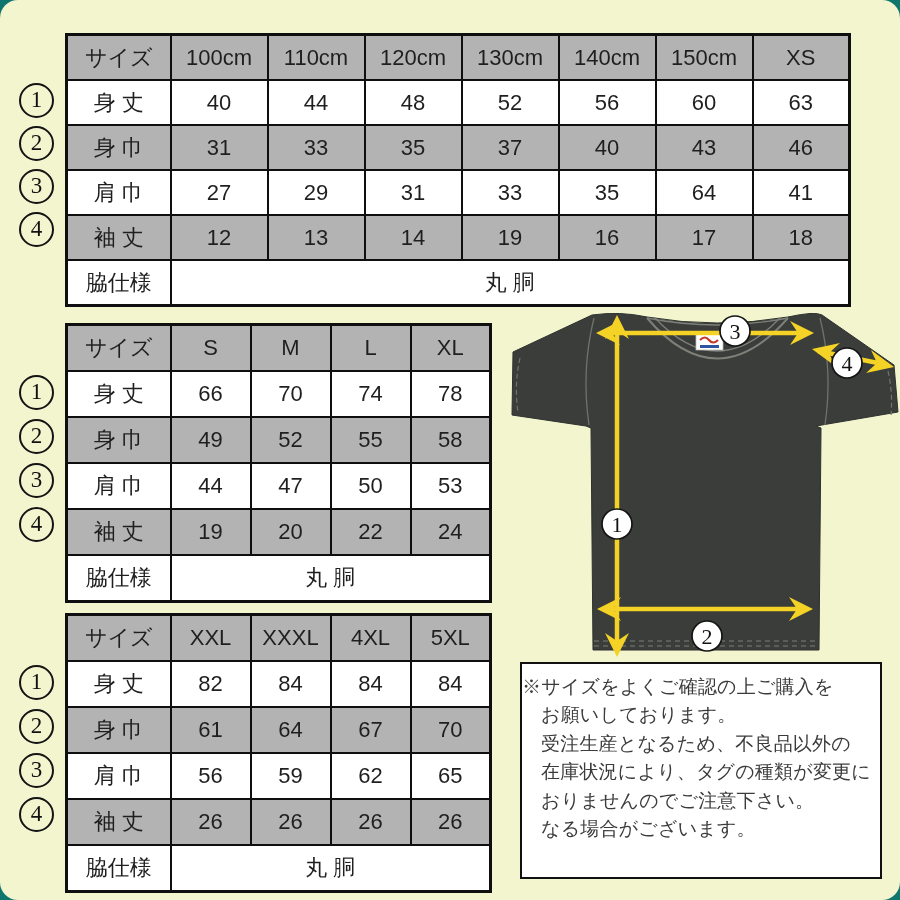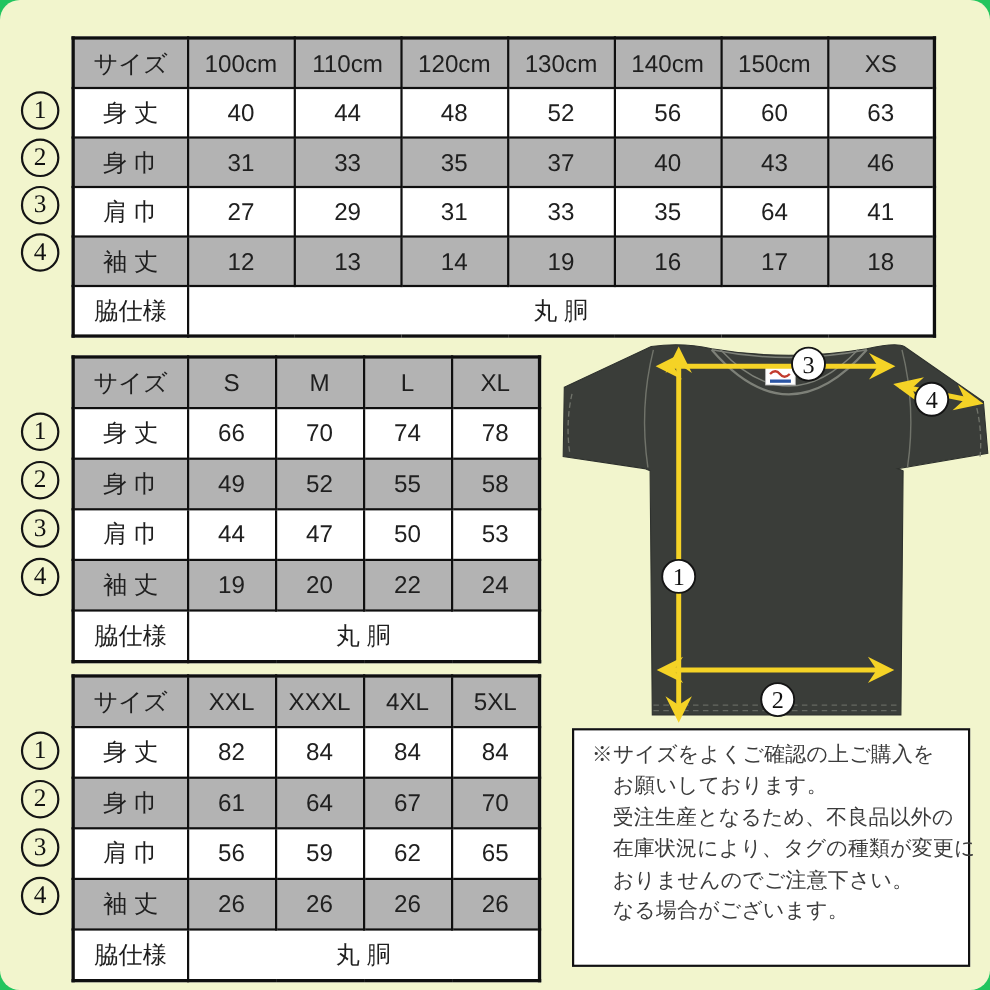--- a/index.html
+++ b/index.html
@@ -1,16 +1,16 @@
 <!DOCTYPE html>
 <html><head>
 <meta charset="utf-8">
 <style>
   html,body{margin:0;padding:0;background:#ffffff;}
-  .stage{position:relative;width:900px;height:900px;background:#22c55e;overflow:hidden;
+  .stage{position:relative;width:900px;height:900px;background:#0f766e;overflow:hidden;
          font-family:"Liberation Sans", sans-serif;color:#1a1a1a;}
   .canvas{position:absolute;inset:0;background:#f2f5cd;border-radius:18px;}
 
   
   .table-block{position:absolute;}
   table.size-table{border-collapse:collapse;table-layout:fixed;background:#ffffff;
                    border:3px solid #0f0f0f;}
   .size-table th,.size-table td{border:2px solid #0f0f0f;text-align:center;vertical-align:middle;
                    padding:0;font-weight:normal;font-size:22px;color:#1f1f1f;}
   .size-table thead th{background:#b3b3b3;}
@@ -19,21 +19,21 @@
   .t-top th,.t-top td{height:43px;}
   .t-mid th,.t-mid td,.t-bot th,.t-bot td{height:44px;}
 
   .marker{position:absolute;left:-46px;width:31px;height:31px;border:2px solid #141414;
           border-radius:50%;text-align:center;line-height:29px;font-size:23px;
           font-family:"Liberation Serif", serif;color:#111;background:transparent;}
 
   
   .note-box{position:absolute;left:520px;top:662px;width:362px;height:217px;
             box-sizing:border-box;background:#ffffff;border:2.5px solid #111;
-            padding:9px 6px 8px 16px;font-size:19px;line-height:28.4px;color:#3b3b3b;
+            padding:9px 6px 8px 0;font-size:19px;line-height:28.4px;color:#3b3b3b;
             letter-spacing:0.2px;}
   .note-line{white-space:nowrap;}
   .note-line.ind{padding-left:19px;}
 
   
   .tshirt-wrap{position:absolute;left:500px;top:305px;width:400px;height:355px;}
   .svg-digit{font-family:"Liberation Serif", serif;font-size:22px;fill:#111;}
 </style>
 </head>
 <body>

